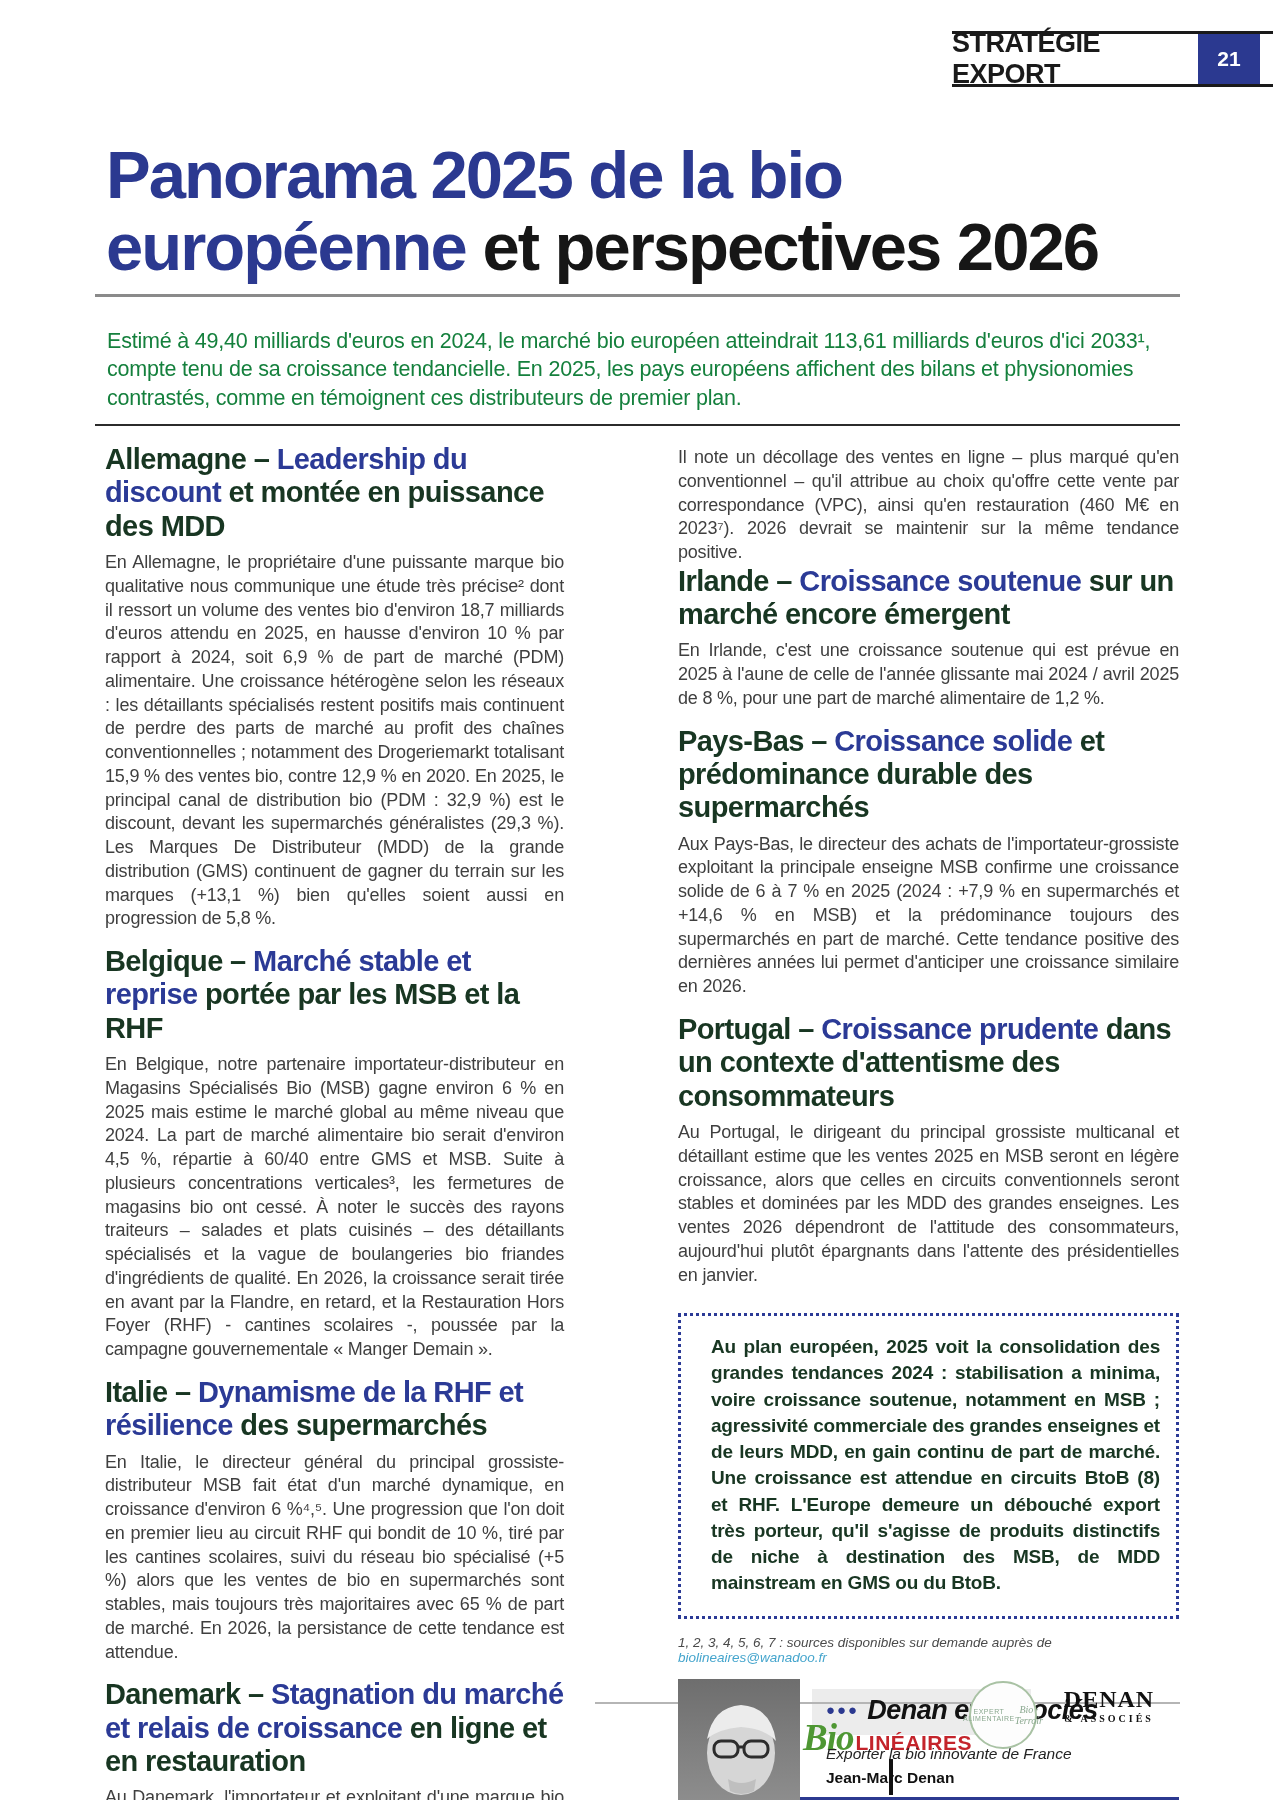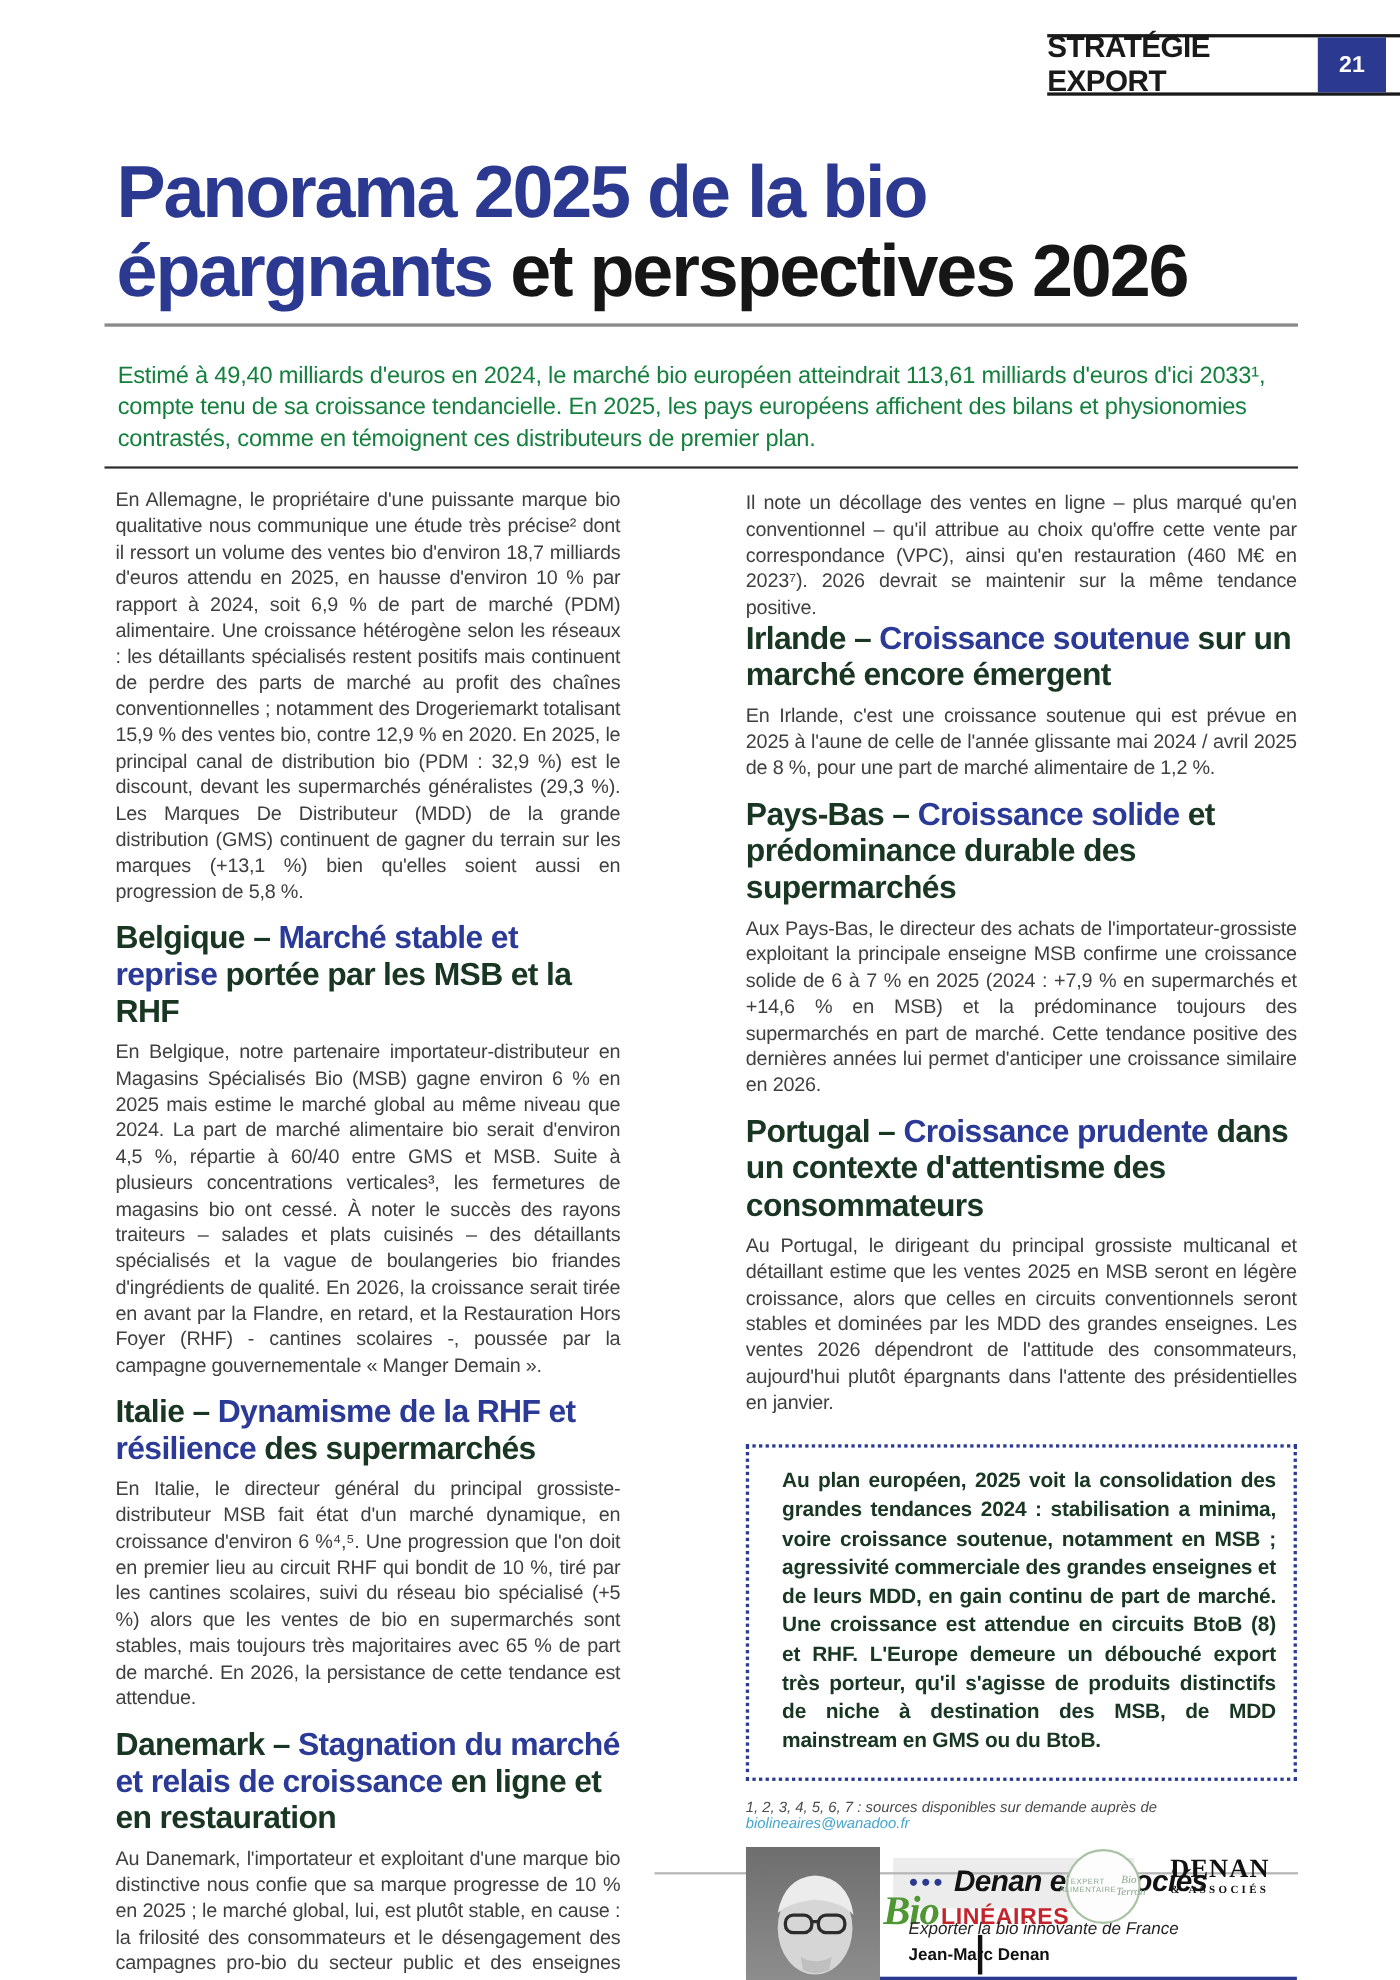--- a/index.html
+++ b/index.html
@@ -112,32 +112,33 @@
 </head>
 <body>
 
 <div class="kicker-box">
   <span class="kicker-label">STRATÉGIE EXPORT</span>
   <span class="kicker-num">21</span>
 </div>
 
 <h1 class="title">
   <span>Panorama 2025 de la bio</span><br>
-  <span>épargnants</span><span class="t-black"> et perspectives 2026</span>
+  <span>européenne</span><span class="t-black"> et perspectives 2026</span>
 </h1>
 
 <div class="rule-gray"></div>
 
 <p class="intro">Estimé à 49,40 milliards d'euros en 2024, le marché bio européen atteindrait 113,61 milliards d'euros d'ici 2033¹, compte tenu de sa croissance tendancielle. En 2025, les pays européens affichent des bilans et physionomies contrastés, comme en témoignent ces distributeurs de premier plan.</p>
 
 <div class="rule-dark"></div>
 
 <div class="col-left">
   <div id="left-sections">
       <div class="section">
+        <h3><span>Allemagne – </span><span class="hl-blue">Leadership du discount</span><span> et montée en puissance des MDD</span></h3>
         <p class="body">En Allemagne, le propriétaire d'une puissante marque bio qualitative nous communique une étude très précise² dont il ressort un volume des ventes bio d'environ 18,7 milliards d'euros attendu en 2025, en hausse d'environ 10 % par rapport à 2024, soit 6,9 % de part de marché (PDM) alimentaire. Une croissance hétérogène selon les réseaux : les détaillants spécialisés restent positifs mais continuent de perdre des parts de marché au profit des chaînes conventionnelles ; notamment des Drogeriemarkt totalisant 15,9 % des ventes bio, contre 12,9 % en 2020. En 2025, le principal canal de distribution bio (PDM : 32,9 %) est le discount, devant les supermarchés généralistes (29,3 %). Les Marques De Distributeur (MDD) de la grande distribution (GMS) continuent de gagner du terrain sur les marques (+13,1 %) bien qu'elles soient aussi en progression de 5,8 %.</p>
       </div>
       <div class="section">
         <h3><span>Belgique – </span><span class="hl-blue">Marché stable et reprise</span><span> portée par les MSB et la RHF</span></h3>
         <p class="body">En Belgique, notre partenaire importateur-distributeur en Magasins Spécialisés Bio (MSB) gagne environ 6 % en 2025 mais estime le marché global au même niveau que 2024. La part de marché alimentaire bio serait d'environ 4,5 %, répartie à 60/40 entre GMS et MSB. Suite à plusieurs concentrations verticales³, les fermetures de magasins bio ont cessé. À noter le succès des rayons traiteurs – salades et plats cuisinés – des détaillants spécialisés et la vague de boulangeries bio friandes d'ingrédients de qualité. En 2026, la croissance serait tirée en avant par la Flandre, en retard, et la Restauration Hors Foyer (RHF) - cantines scolaires -, poussée par la campagne gouvernementale « Manger Demain ».</p>
       </div>
       <div class="section">
         <h3><span>Italie – </span><span class="hl-blue">Dynamisme de la RHF et résilience</span><span> des supermarchés</span></h3>
         <p class="body">En Italie, le directeur général du principal grossiste-distributeur MSB fait état d'un marché dynamique, en croissance d'environ 6 %⁴,⁵. Une progression que l'on doit en premier lieu au circuit RHF qui bondit de 10 %, tiré par les cantines scolaires, suivi du réseau bio spécialisé (+5 %) alors que les ventes de bio en supermarchés sont stables, mais toujours très majoritaires avec 65 % de part de marché. En 2026, la persistance de cette tendance est attendue.</p>
       </div>

